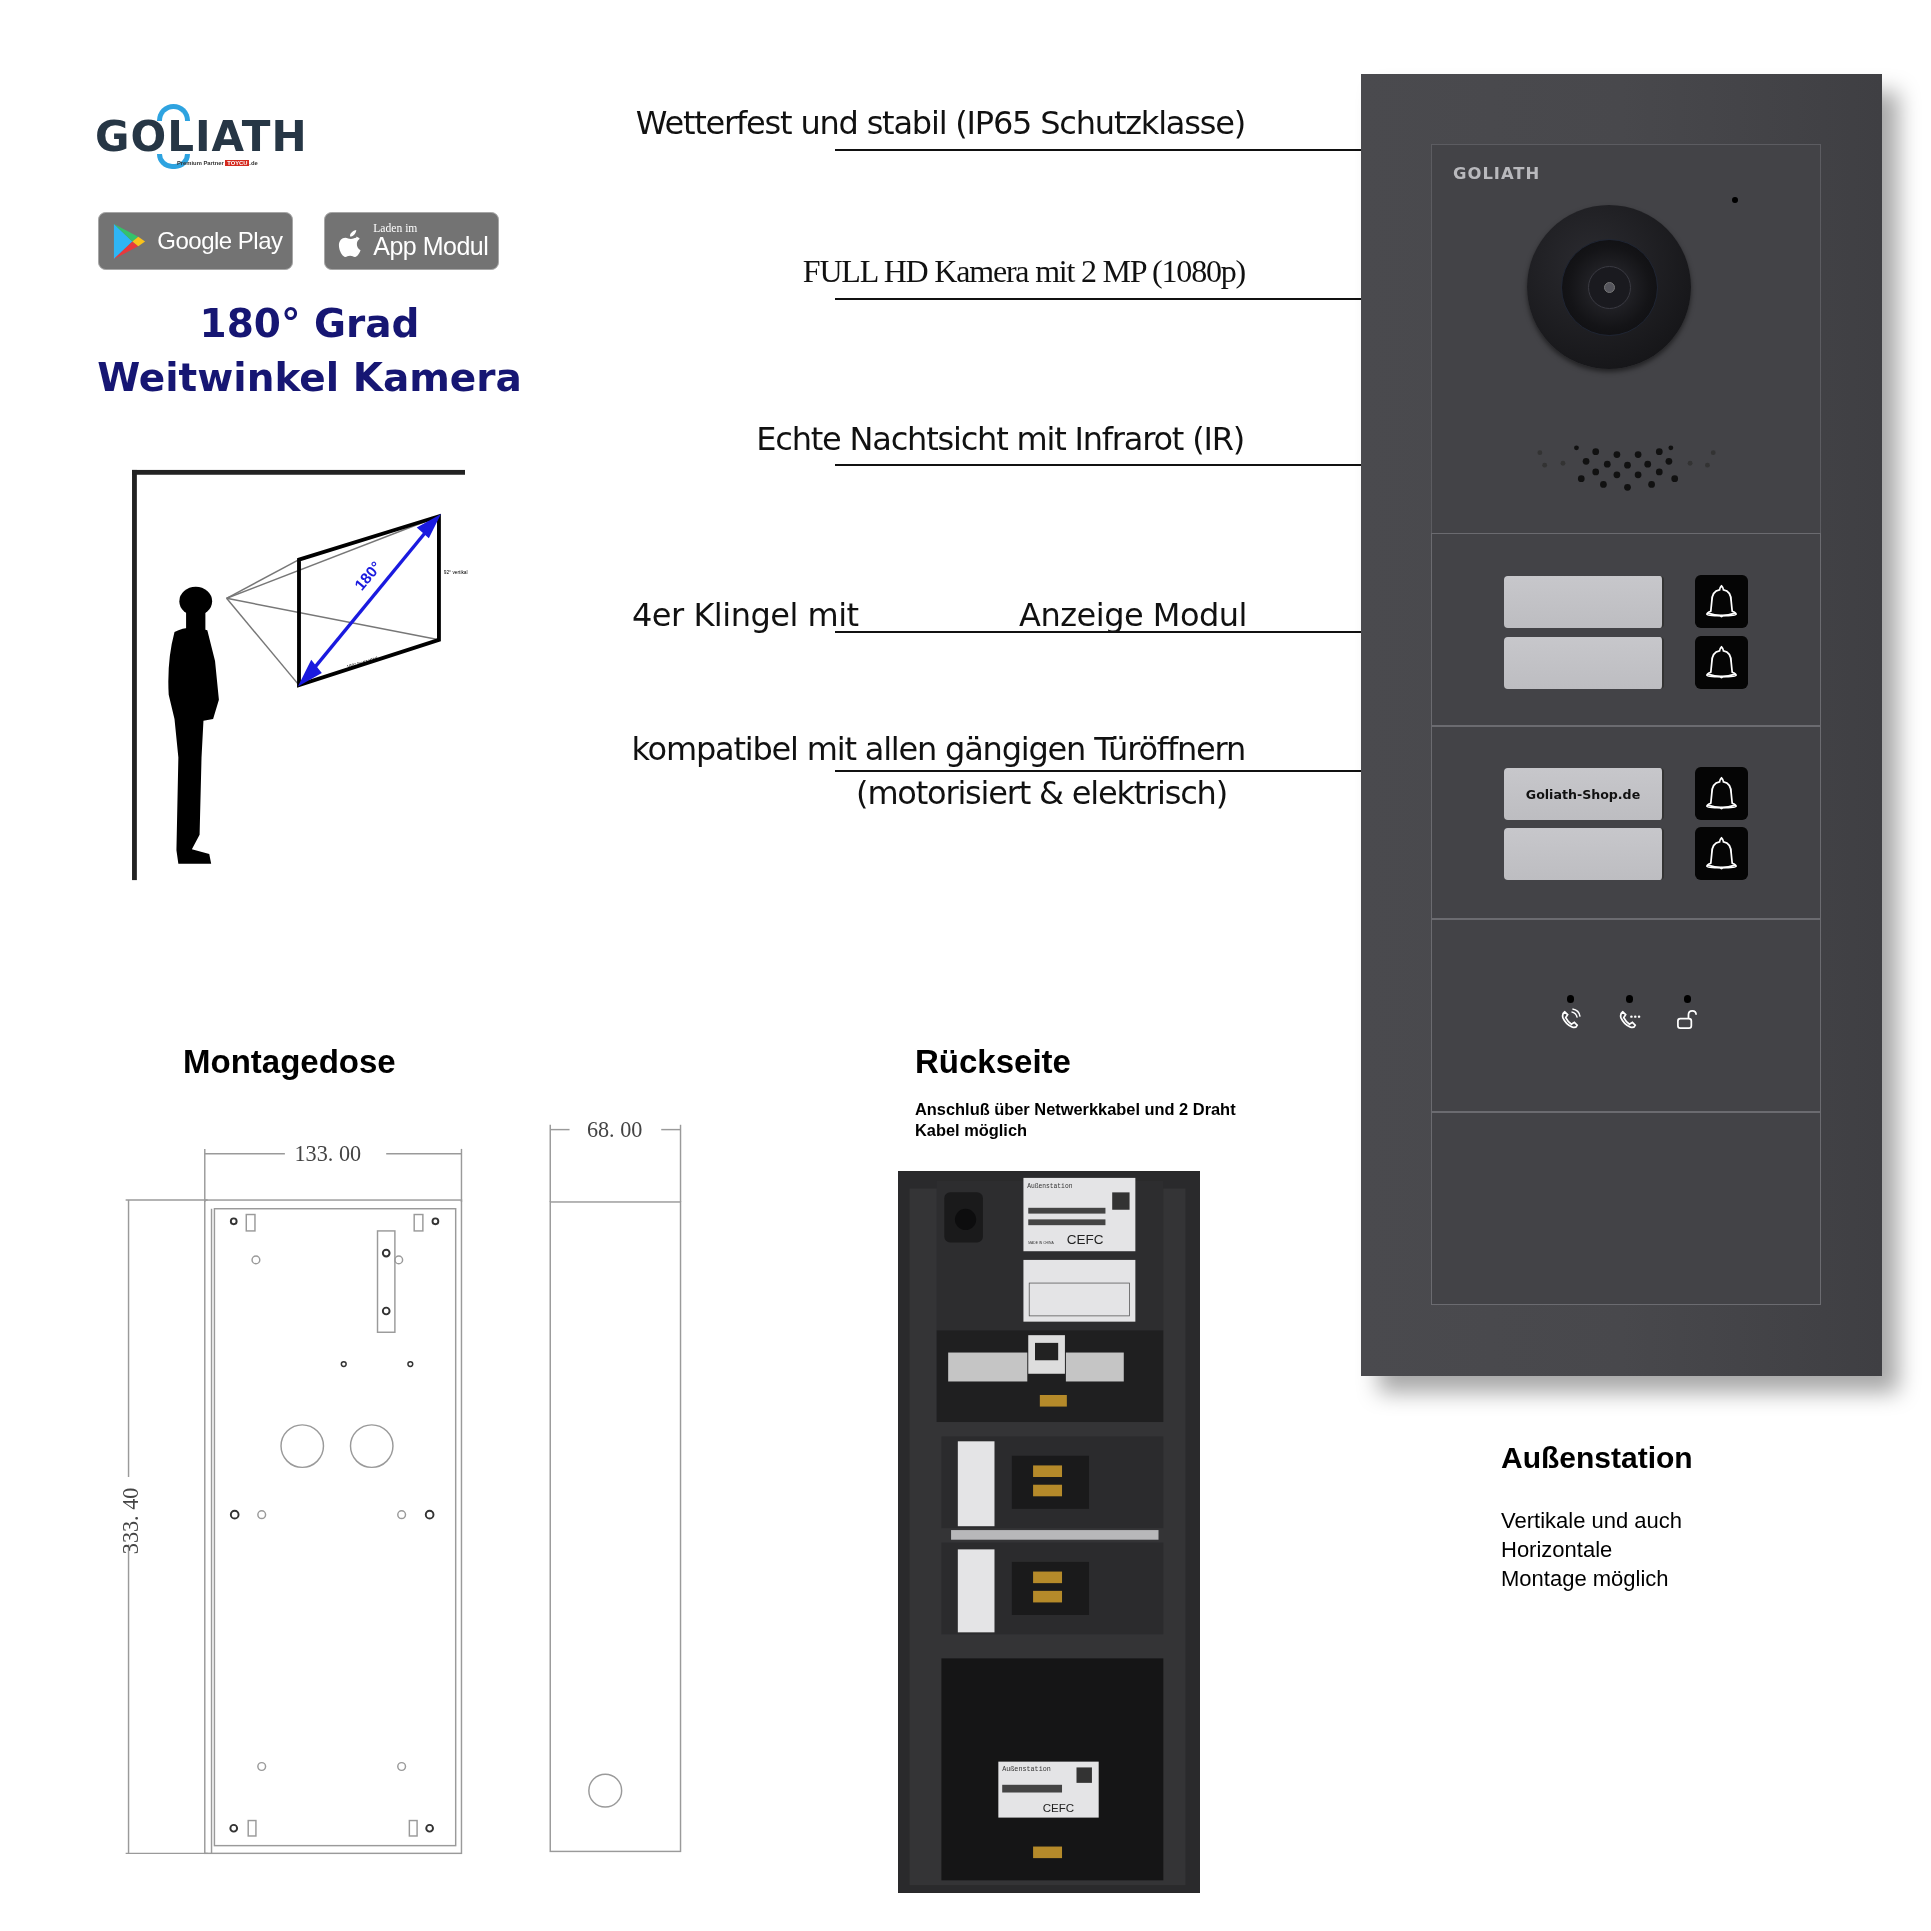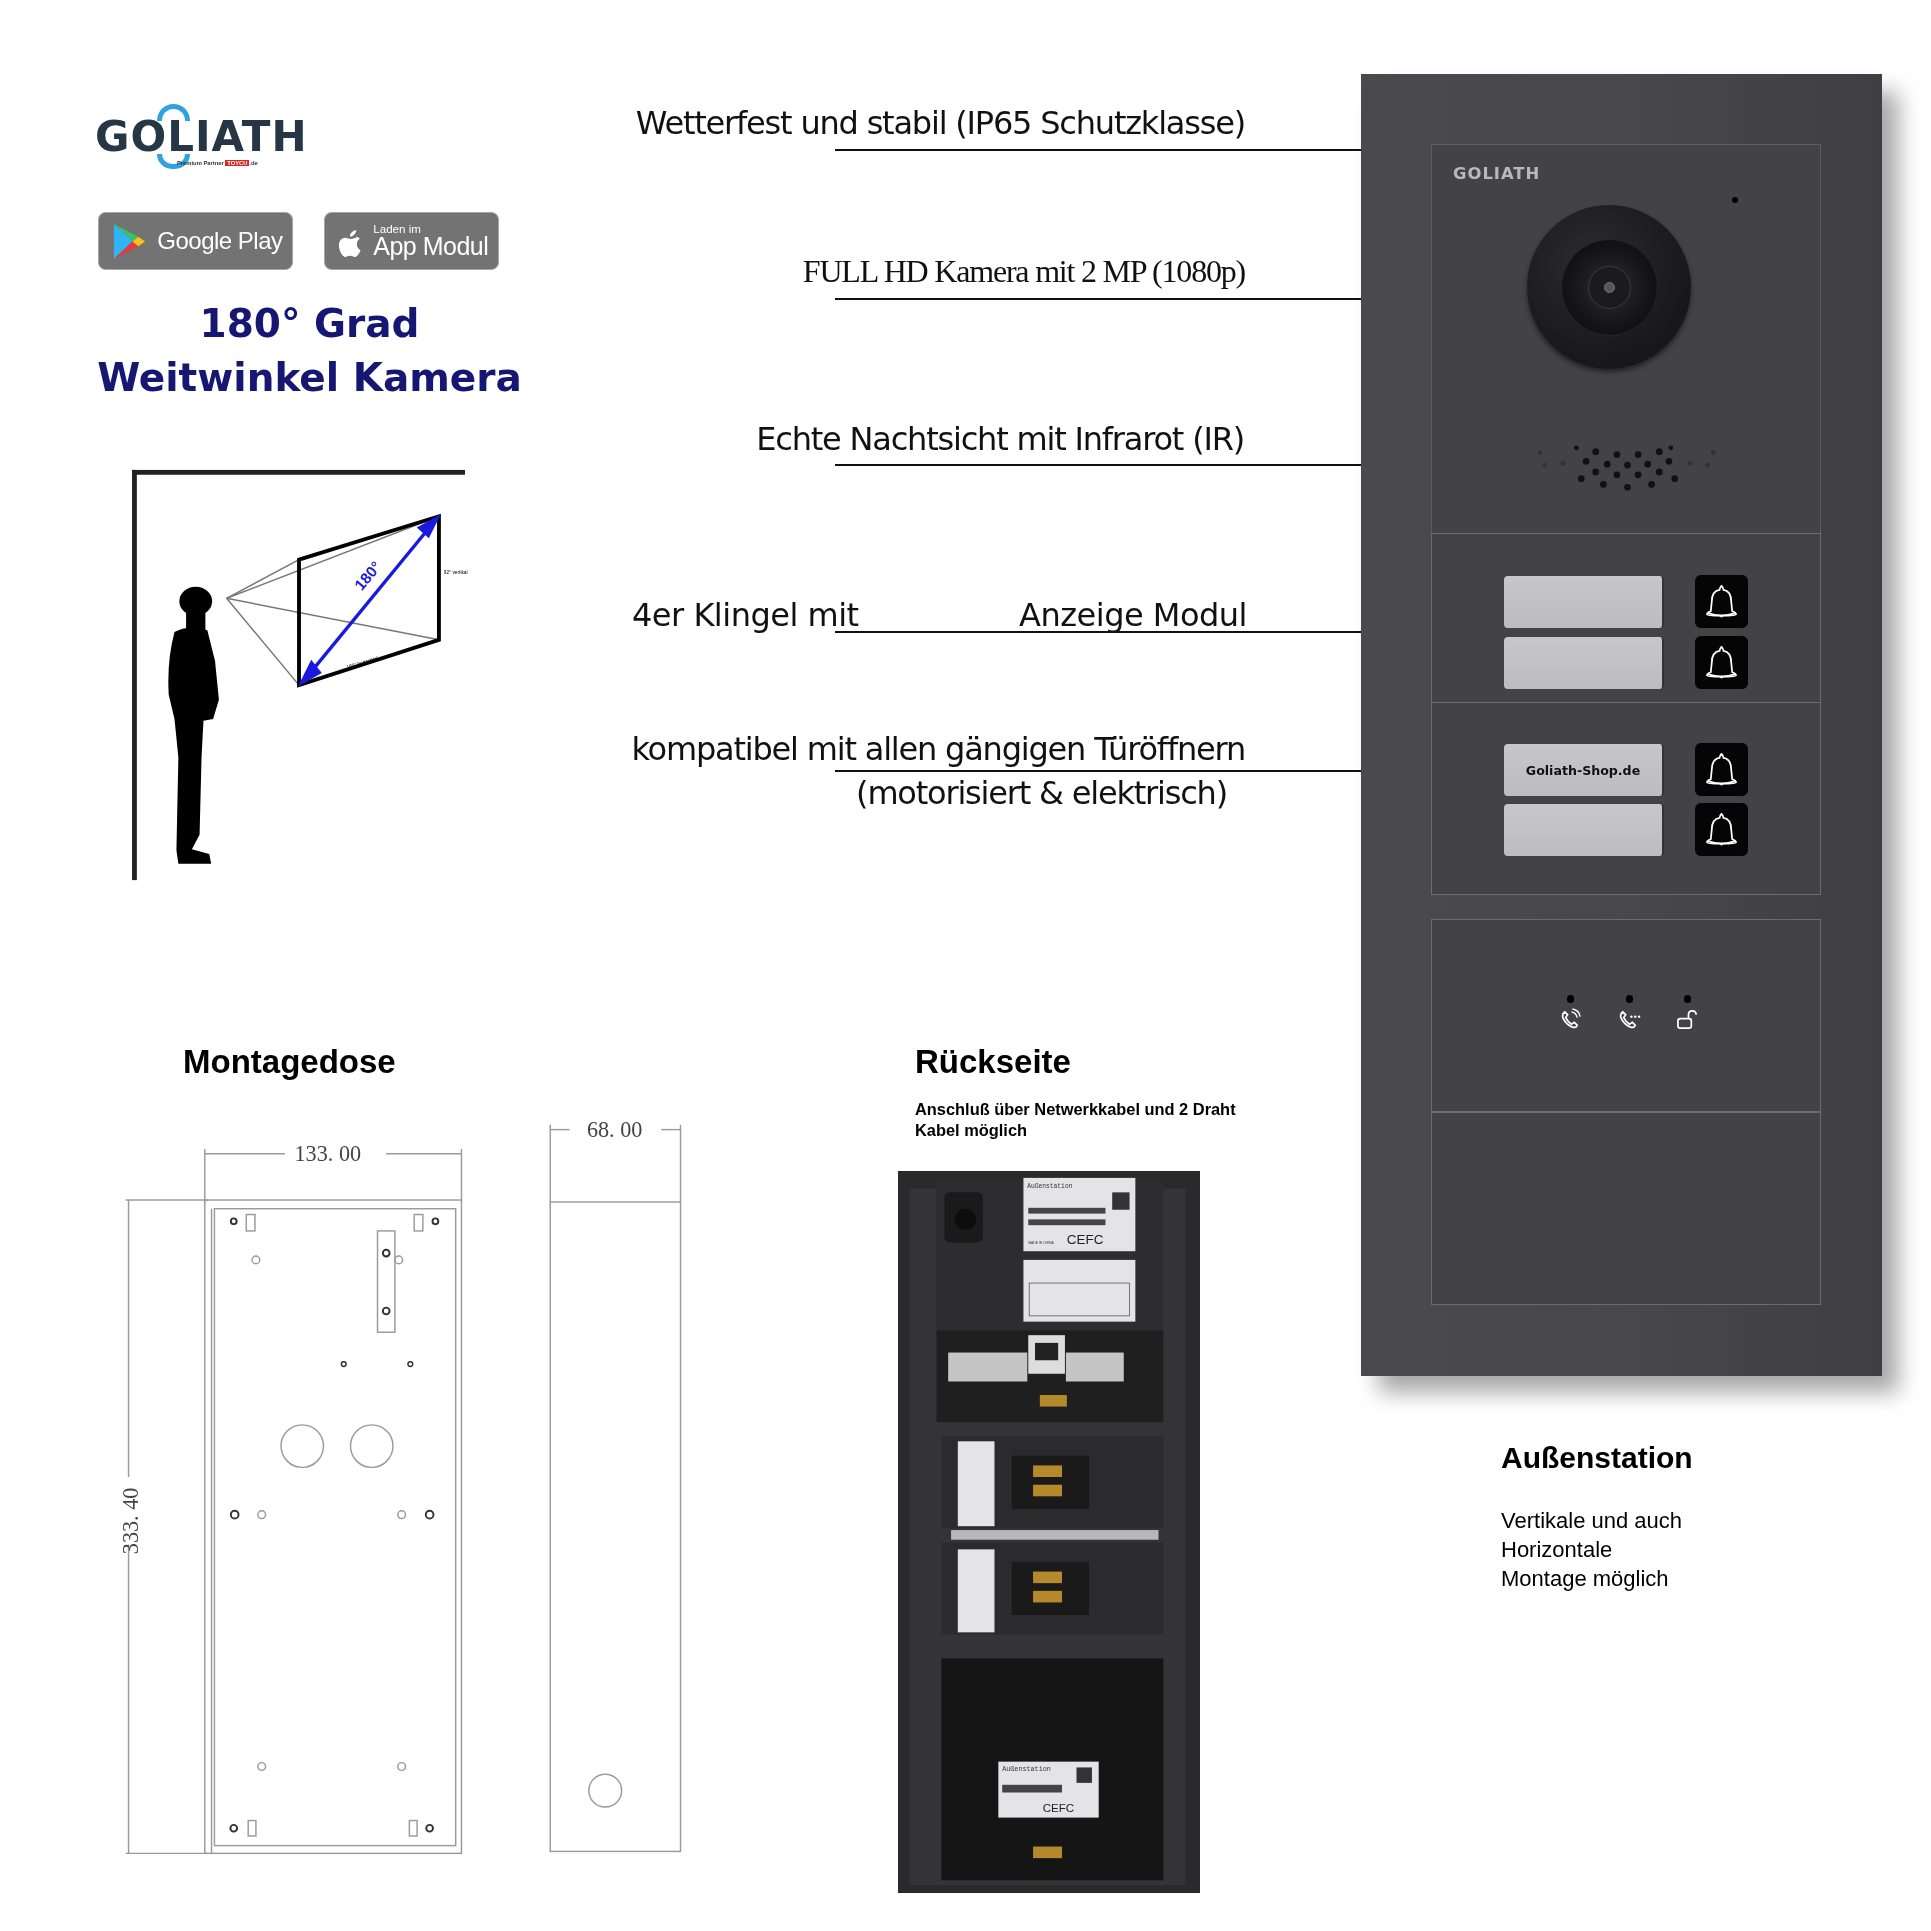--- a/index.html
+++ b/index.html
@@ -14,40 +14,40 @@
   .logo-partner{position:absolute;left:82px;top:56px;font-size:5.8px;font-weight:bold;color:#333;white-space:nowrap;}
   .logo-partner .toycu{background:#d42a1f;color:#fff;padding:0 1.9px;}
 
   
   .badge{background:#737373;border-radius:7.7px;border:1px solid #a6a6a6;box-sizing:border-box;color:#fff;display:flex;align-items:center;}
   .badge-gp{left:98px;top:212px;width:195px;height:58px;}
   .badge-as{left:324px;top:212px;width:175px;height:58px;}
   .badge .gp-icon{width:37px;height:39px;margin-left:11.6px;margin-right:9.7px;}
   .badge .gp-label{font-size:24px;letter-spacing:-0.5px;}
   .badge .as-icon{width:27px;height:33px;margin-left:11.6px;margin-right:9.7px;}
-  .badge .as-small{font-size:11.6px;line-height:11.6px;}
+  .badge .as-small{font-size:11.6px;line-height:11.6px;font-family:Liberation Serif, serif;}
   .badge .as-big{font-size:25px;line-height:25px;letter-spacing:-0.5px;}
 
   .headline{color:#161673;font-family:"DejaVu Sans",sans-serif;font-weight:bold;text-align:center;left:97px;width:425px;}
   .headline-1{top:301px;font-size:39px;}
   .headline-2{top:355px;font-size:39px;}
 
   
   .diagram{left:130px;top:468px;width:338px;height:415px;}
 
   
   .feat{font-family:"DejaVu Sans",sans-serif;font-size:32px;color:#111;white-space:nowrap;text-align:right;letter-spacing:-1.2px;}
   .feat-line{height:1.9px;background:#111;left:835px;width:526px;}
 
   
   .device{left:1361px;top:74px;width:521px;height:1302px;background:linear-gradient(90deg,#4a4a4e 0%,#48484c 50%,#3f3f43 100%);box-shadow:17.4px 17.4px 21px rgba(0,0,0,0.35);}
   .module{position:absolute;left:70px;width:390px;border:1.9px solid #6b6b70;box-sizing:border-box;background:#434347;}
   .mod-cam{top:70px;height:390px;border-color:#5c5c61;}
   .mod-btn1{top:459px;height:193px;}
-  .mod-btn2{top:628px;height:193px;}
+  .mod-btn2{top:652px;height:193px;}
   .mod-status{top:845px;height:193px;}
   .mod-blank{top:1038px;height:193px;}
   .dev-logo{position:absolute;left:21px;top:19.3px;color:#b9b9bd;font-size:16.4px;font-weight:bold;letter-spacing:1px;font-family:"DejaVu Sans",sans-serif;}
   .cam-housing{position:absolute;left:95px;top:60px;width:164px;height:164px;border-radius:50%;background:radial-gradient(circle at 40% 35%,#2b2b30 0%,#18181b 70%,#101012 100%);box-shadow:0 2.9px 5.8px rgba(0,0,0,0.5);}
   .cam-lens{position:absolute;left:34px;top:34px;width:97px;height:97px;border-radius:50%;background:radial-gradient(circle at 50% 50%,#2d2d33 0%,#141417 60%,#0b0b0d 100%);border:1.9px solid #1f2533;box-sizing:border-box;}
   .cam-lens-inner{position:absolute;left:26px;top:26px;width:41px;height:41px;border-radius:50%;border:1px solid #3a3a42;background:#1a1a1f;}
   .cam-lens-dot{position:absolute;left:14.5px;top:14.5px;width:9.7px;height:9.7px;border-radius:50%;background:#55555c;border:1px solid #777;}
   .ir-dot{position:absolute;left:300px;top:52px;width:5.8px;height:5.8px;border-radius:50%;background:#000;}
   .speaker{position:absolute;left:104px;top:295px;width:183px;height:58px;}
   .namecard{position:absolute;left:72px;width:160px;height:52px;background:linear-gradient(180deg,#c7c7cb,#bdbdc1);border-radius:3.9px;box-sizing:border-box;border-right:2.9px solid #333;font-family:"DejaVu Sans",sans-serif;font-weight:bold;font-size:12.6px;color:#111;display:flex;align-items:center;justify-content:center;}

